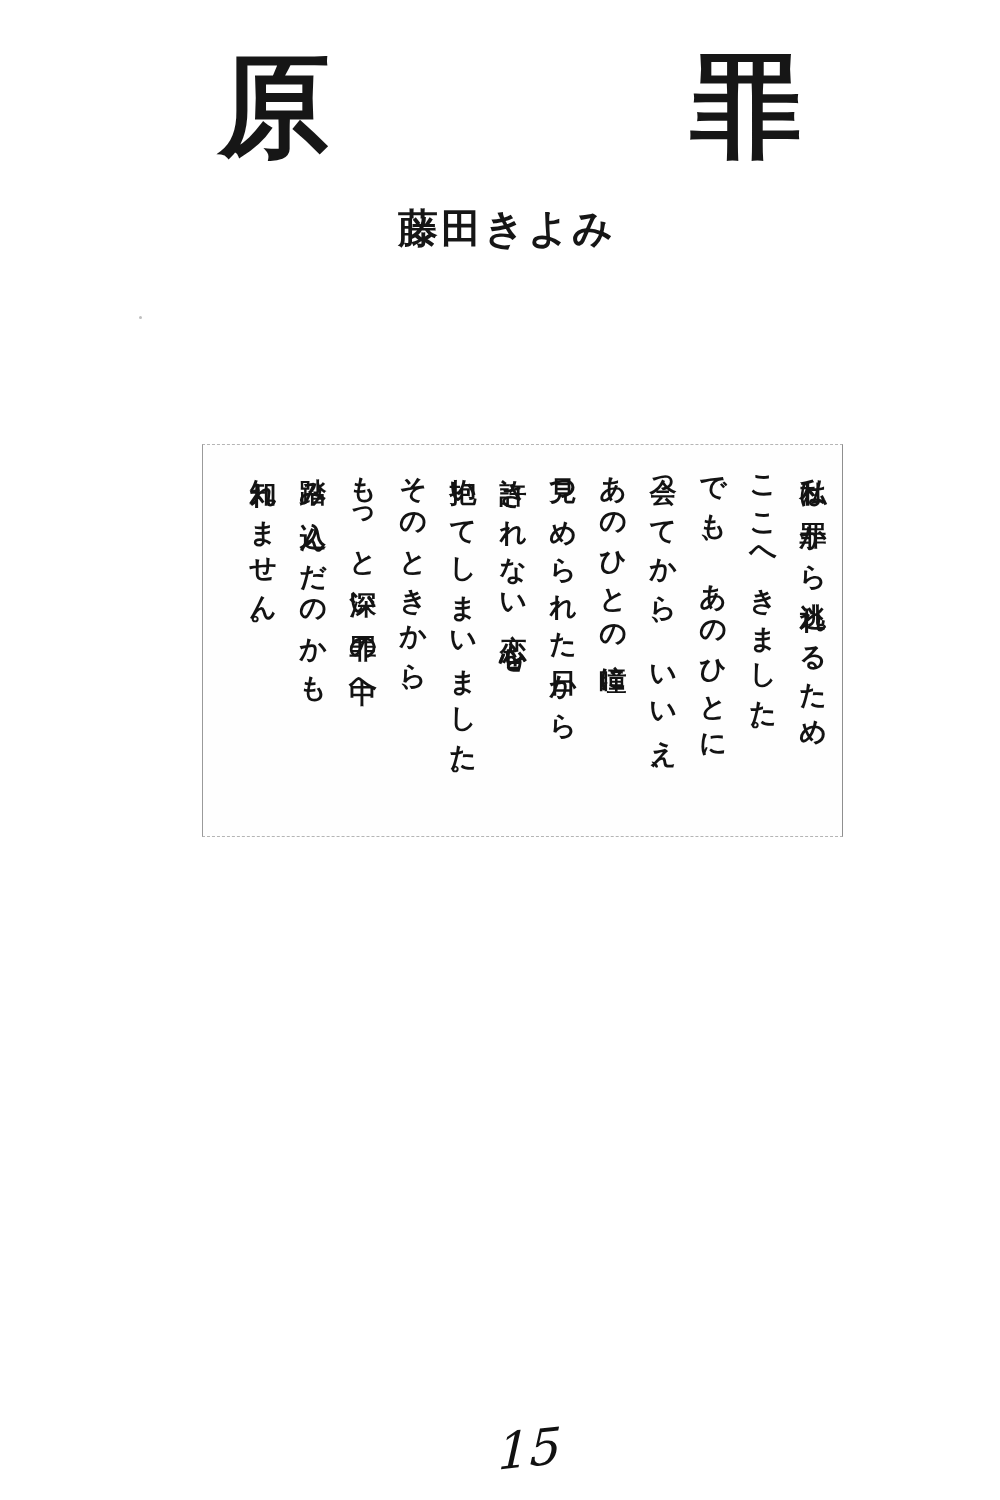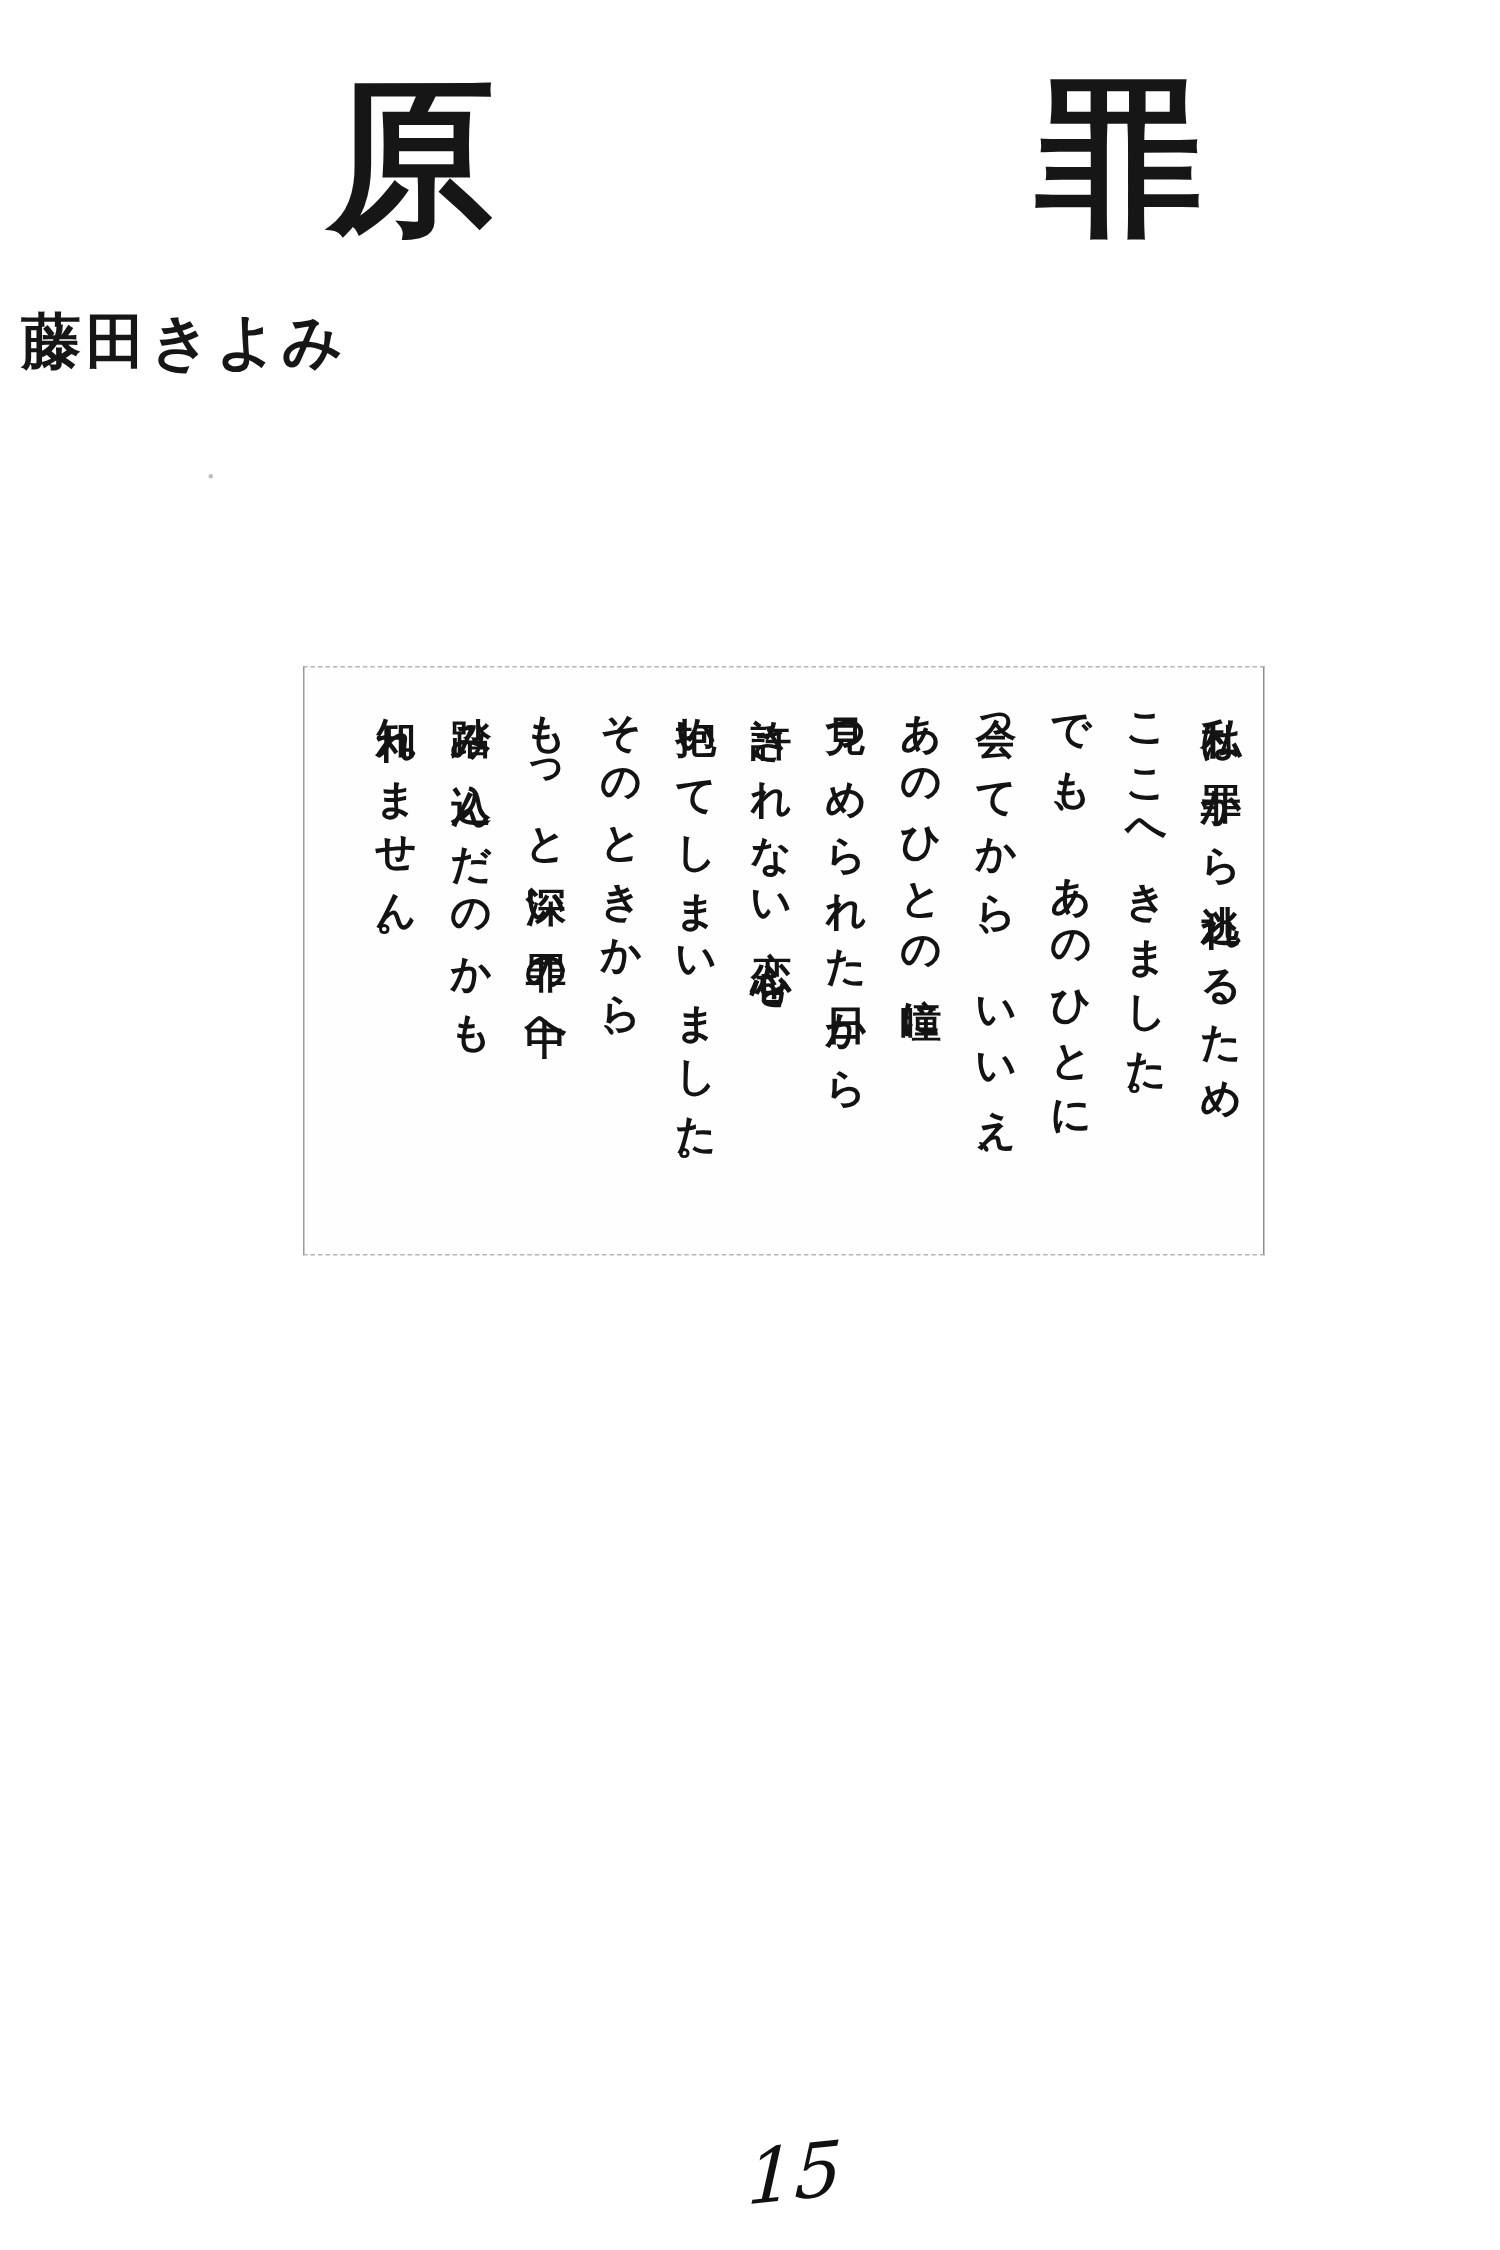--- a/index.html
+++ b/index.html
@@ -27,20 +27,21 @@
     line-height: 1;
     font-weight: 700;
     font-family: "DejaVu Serif", serif;
     color: #161616;
   }
   .author {
     position: absolute;
     top: 204px;
     left: 0;
     width: 1000px;
+    text-align: center;
     text-indent: 14px;
     font-size: 40px;
     line-height: 1.2;
     font-weight: 600;
     letter-spacing: 3px;
     font-family: "DejaVu Serif", serif;
     color: #161616;
   }
   .poem-box {
     position: absolute;

